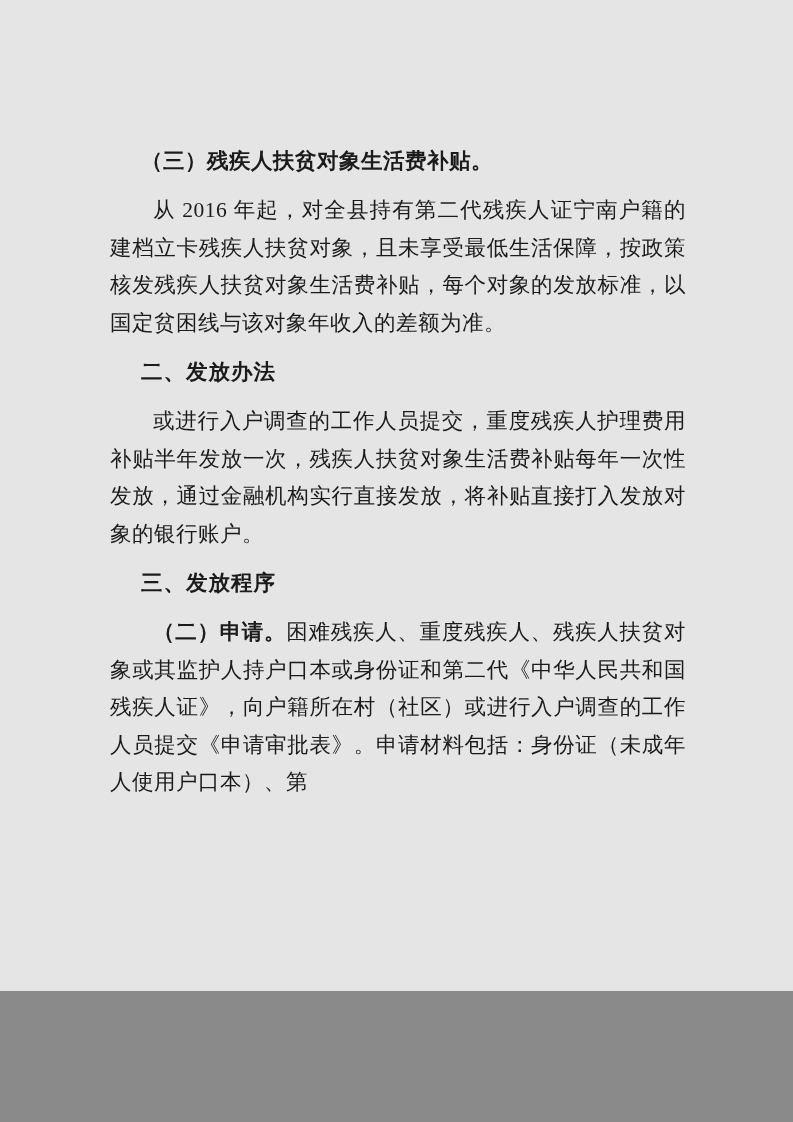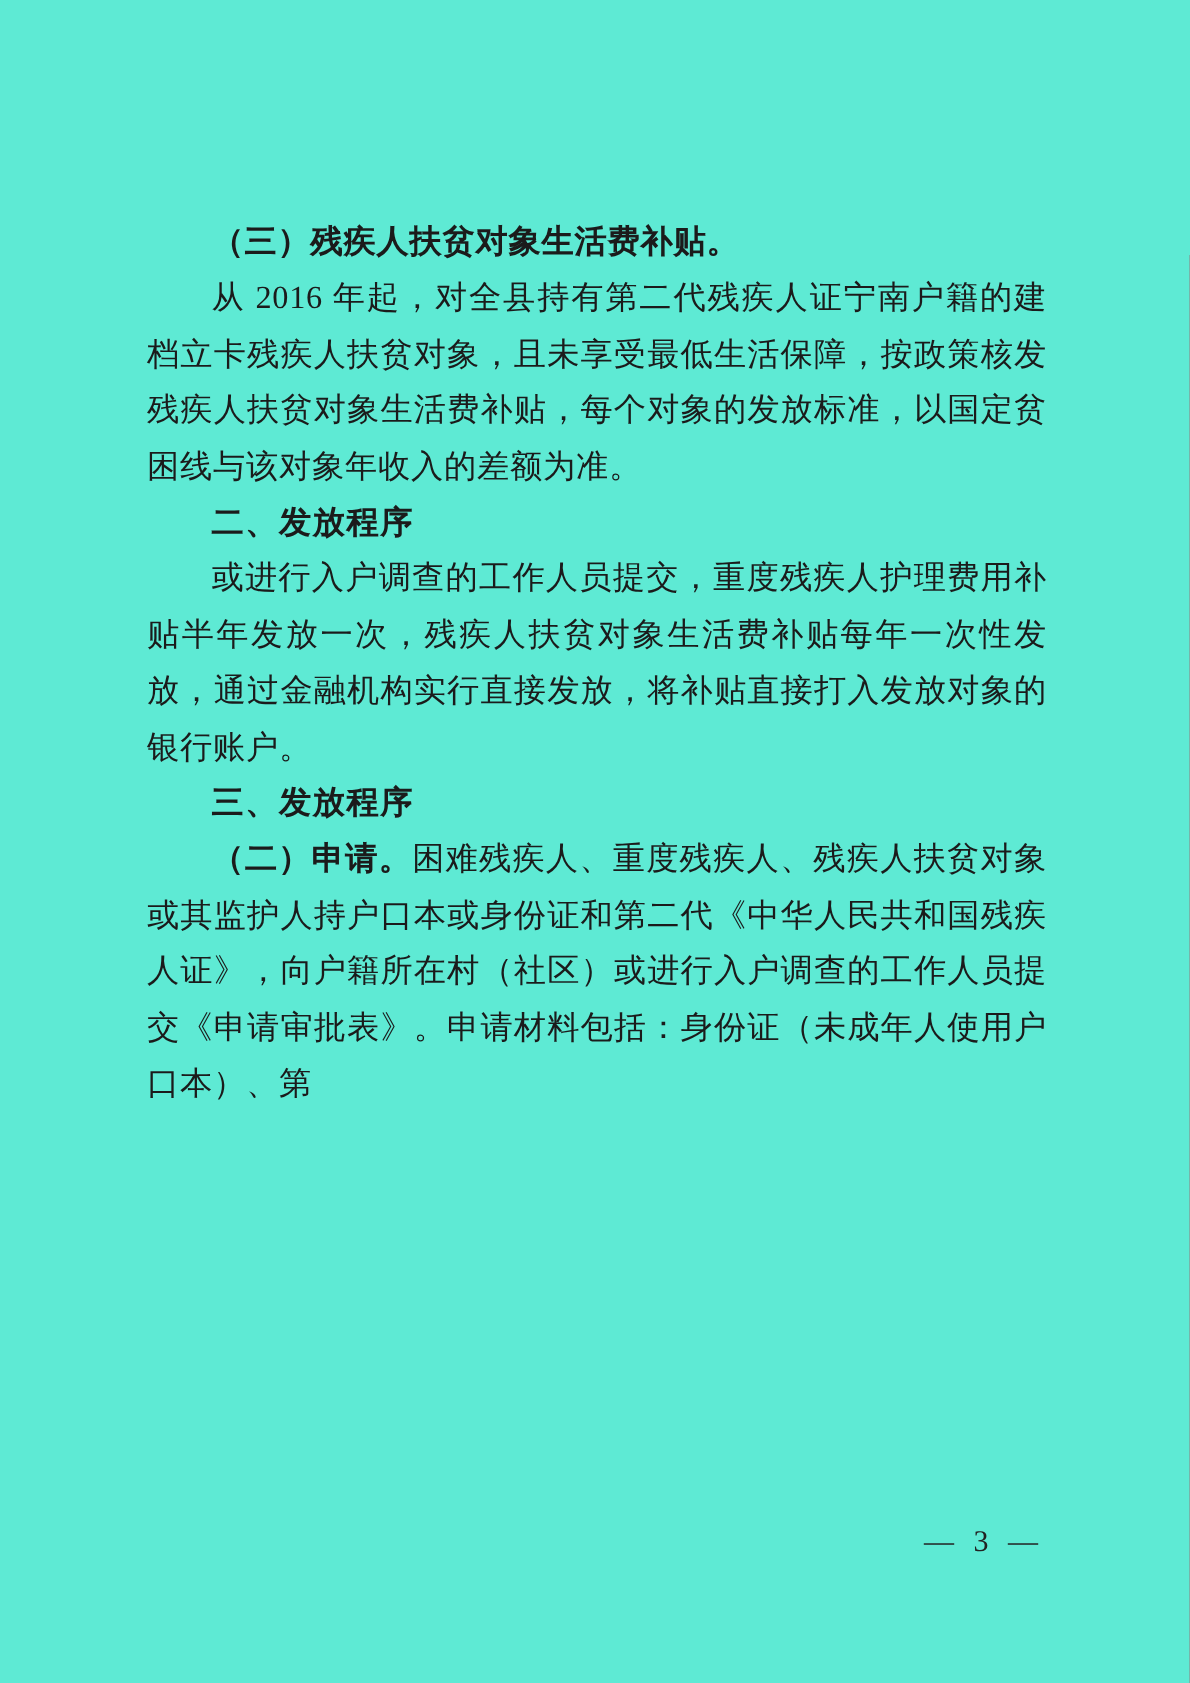--- a/index.html
+++ b/index.html
@@ -5,41 +5,41 @@
   * { margin: 0; padding: 0; box-sizing: border-box; }
 
   html, body {
     background: #8a8a8a;
     font-family: "Liberation Serif", "DejaVu Serif", serif;
   }
 
   .page {
     position: relative;
     width: 793px;
-    height: 1122px;
-    background: #5eead4;
+    height: 991px;
+    background: #e5e5e5;
     color: #1b1b1b;
     overflow: hidden;
     text-decoration: underline;
   }
 
   .content {
     position: absolute;
     left: 98px;
     top: 143px;
     width: 600px;
     font-size: 21.5px;
     line-height: 37.4px;
     text-align: justify;
     letter-spacing: 0.5px;
   }
 
   .para {
     text-indent: 2em;
-    margin: 0;
+    margin: 12px;
   }
 
   
   .h-kai {
     font-size: 21.5px;
     font-weight: bold;
     text-indent: 2em;
     font-family: "Liberation Serif", "DejaVu Serif", serif;
   }
 
@@ -70,21 +70,21 @@
 <body>
 
 <div class="page">
 
   <div class="content">
 
     <div class="h-kai">（三）残疾人扶贫对象生活费补贴。</div>
 
     <p class="para">从 2016 年起，对全县持有第二代残疾人证宁南户籍的建档立卡残疾人扶贫对象，且未享受最低生活保障，按政策核发残疾人扶贫对象生活费补贴，每个对象的发放标准，以国定贫困线与该对象年收入的差额为准。</p>
 
-    <div class="h-hei">二、发放程序</div>
+    <div class="h-hei">二、发放办法</div>
 
     <p class="para">或进行入户调查的工作人员提交，重度残疾人护理费用补贴半年发放一次，残疾人扶贫对象生活费补贴每年一次性发放，通过金融机构实行直接发放，将补贴直接打入发放对象的银行账户。</p>
 
     <div class="h-hei">三、发放程序</div>
 
 
     <p class="para"><span class="lead">（二）申请。</span><span>困难残疾人、重度残疾人、残疾人扶贫对象或其监护人持户口本或身份证和第二代《中华人民共和国残疾人证》，向户籍所在村（社区）或进行入户调查的工作人员提交《申请审批表》。申请材料包括：身份证（未成年人使用户口本）、第</span></p>
 
   </div>
 

